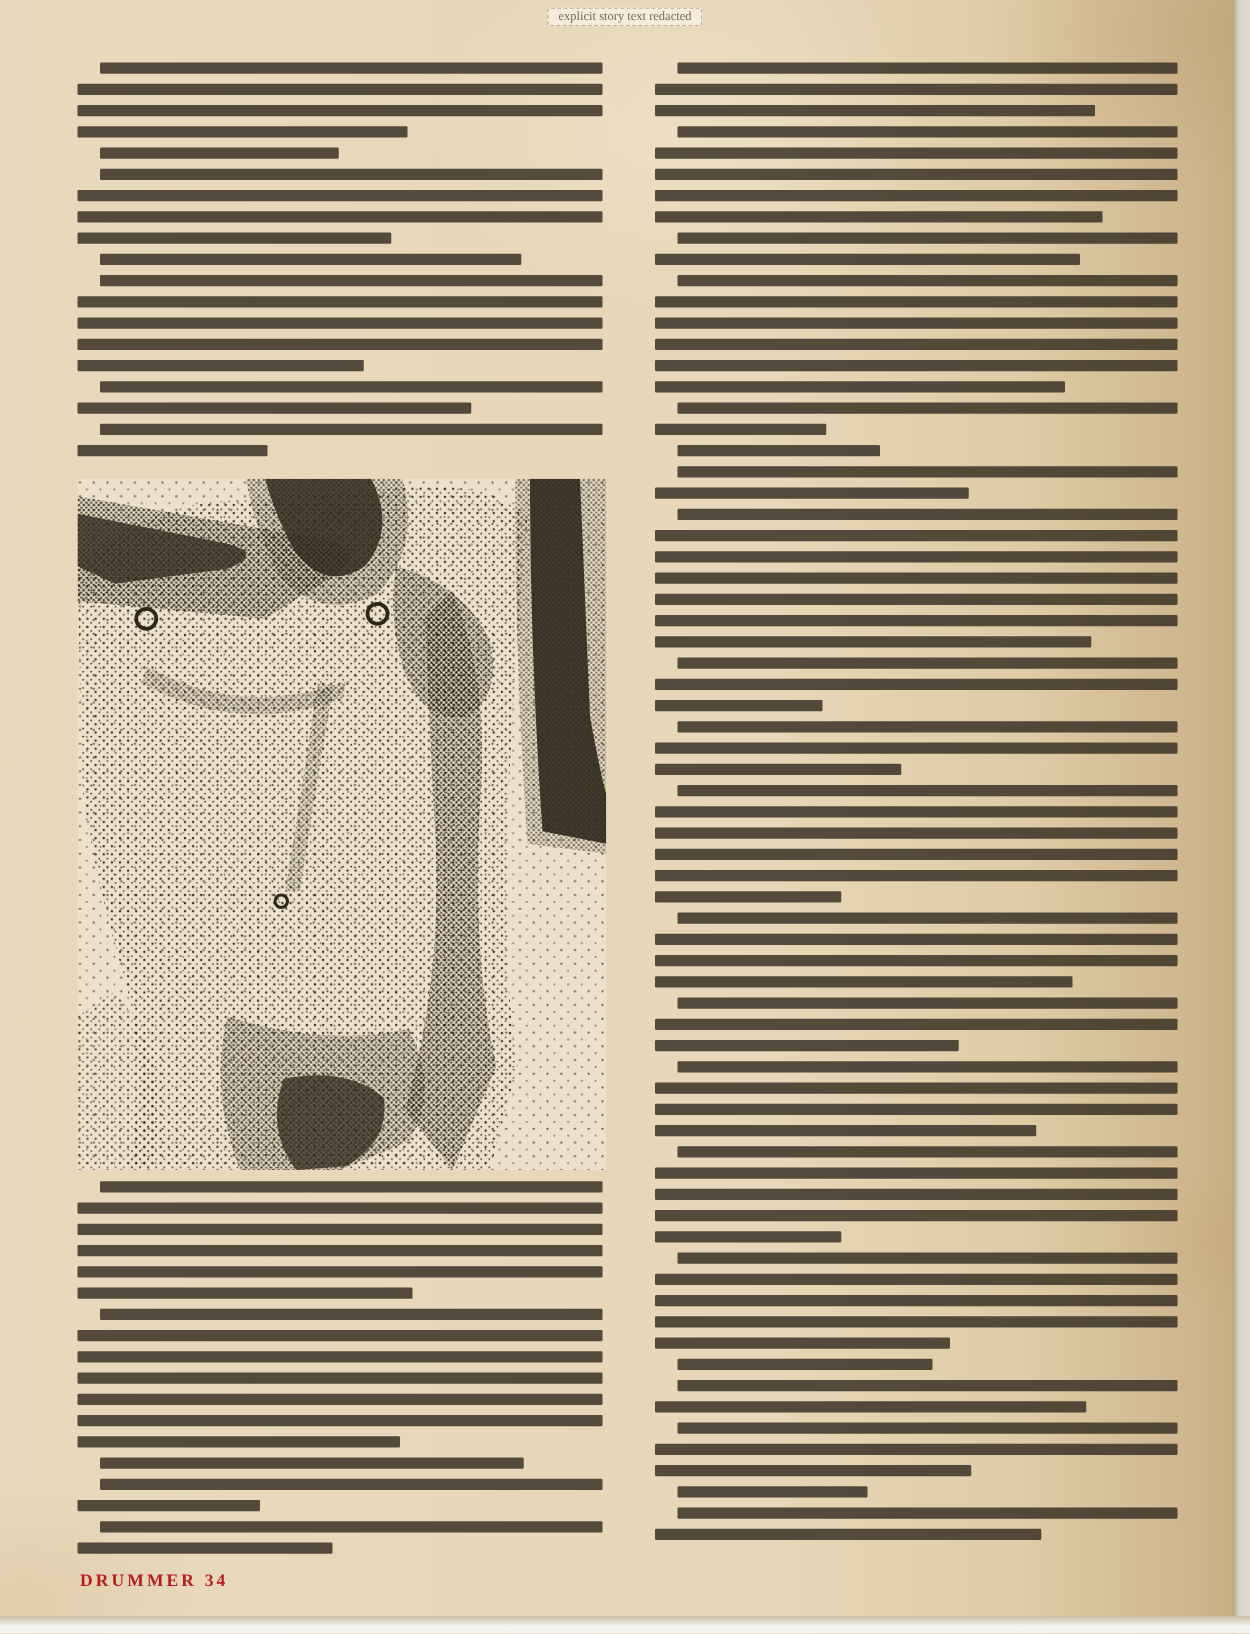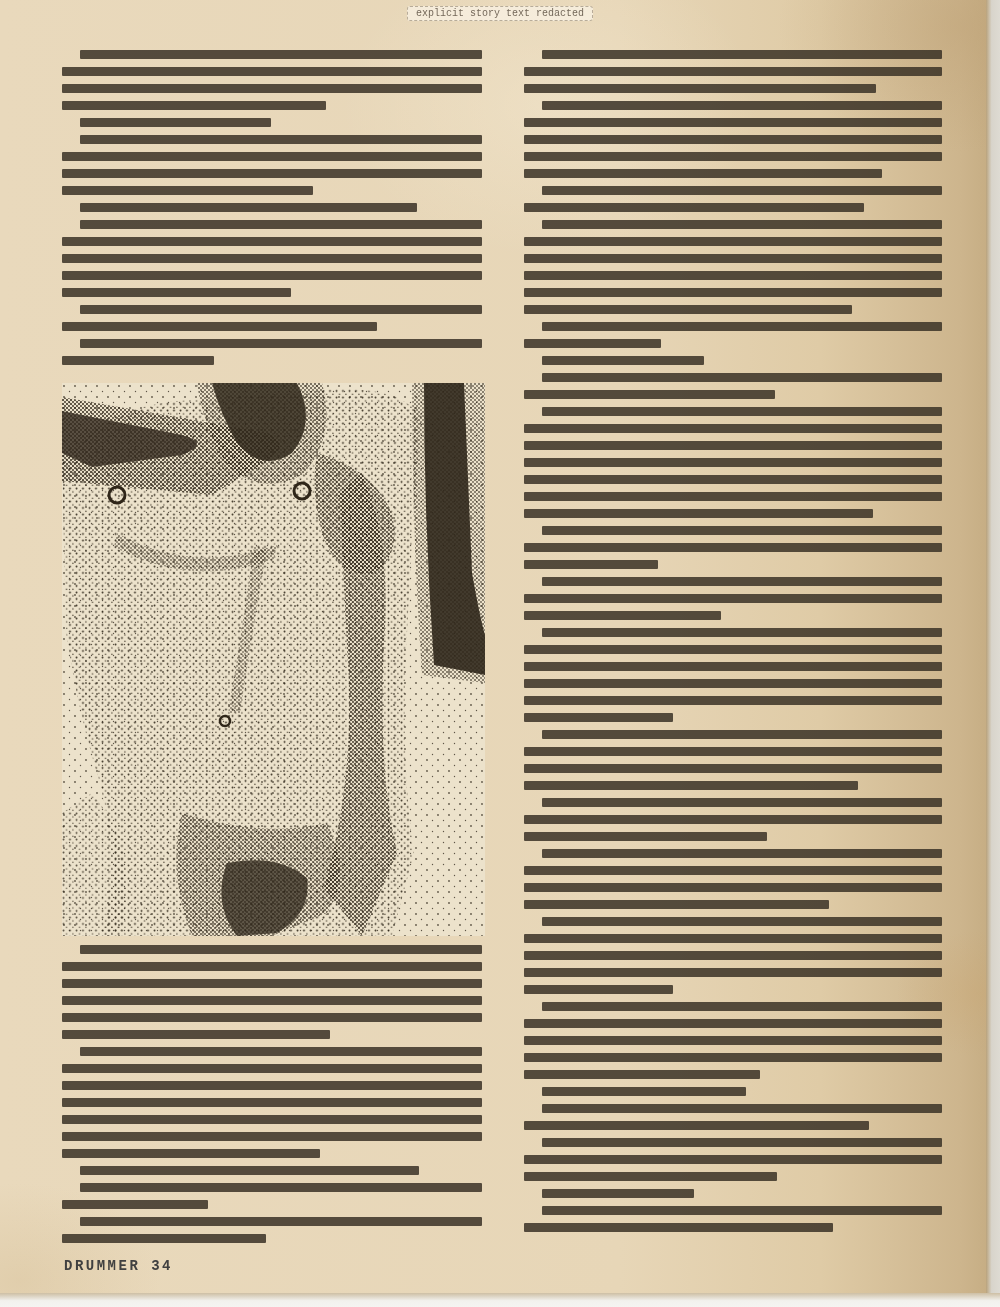--- a/index.html
+++ b/index.html
@@ -1,18 +1,18 @@
 <!DOCTYPE html>
 <html><head>
 <meta charset="utf-8">
 <style>
   html,body{margin:0;padding:0;background:#9a948a;}
   .canvas{
     position:relative;width:1000px;height:1307px;overflow:hidden;
-    font-family:Liberation Mono, monospace;
+    font-family:Liberation Serif, serif;
     background:#e6d5b6;
   }
   
   .paper{
     position:absolute;inset:0;
     background:
       radial-gradient(260px 180px at 96% 2%, rgba(186,156,112,.38), rgba(186,156,112,0) 70%),
       radial-gradient(120px 90px at 98% 76%, rgba(201,168,118,.45), rgba(201,168,118,0) 70%),
       radial-gradient(200px 140px at 2% 98%, rgba(205,180,135,.30), rgba(205,180,135,0) 70%),
       radial-gradient(300px 220px at 55% 8%, rgba(255,248,230,.25), rgba(255,248,230,0) 70%),
@@ -24,21 +24,21 @@
   .col{position:absolute;}
   .col-left-top   {left:62px; top:50px;  width:420px;}
   .col-left-bottom{left:62px; top:945px; width:420px;}
   .col-right      {left:524px;top:50px;  width:418px;}
   .greek-line{height:9px;margin-bottom:8px;background:#3a3126;opacity:.85;border-radius:1px;}
   .greek-line.indent{margin-left:18px;}
   .illus{position:absolute;left:62px;top:383px;width:423px;height:553px;}
   .illus svg{display:block;}
   .footer{
     position:absolute;left:64px;top:1258px;
-    font-size:14px;font-weight:bold;letter-spacing:2.5px;color:#404040;
+    font-size:14px;font-weight:bold;letter-spacing:2.5px;color:#b91c1c;
   }
   .notice{
     position:absolute;top:6px;left:50%;transform:translateX(-50%);
     font-size:10px;color:rgba(70,58,44,.75);
     background:rgba(255,252,244,.55);border:1px dashed rgba(90,75,55,.4);
     padding:1px 8px;border-radius:3px;white-space:nowrap;
   }
 </style>
 </head>
 <body>

